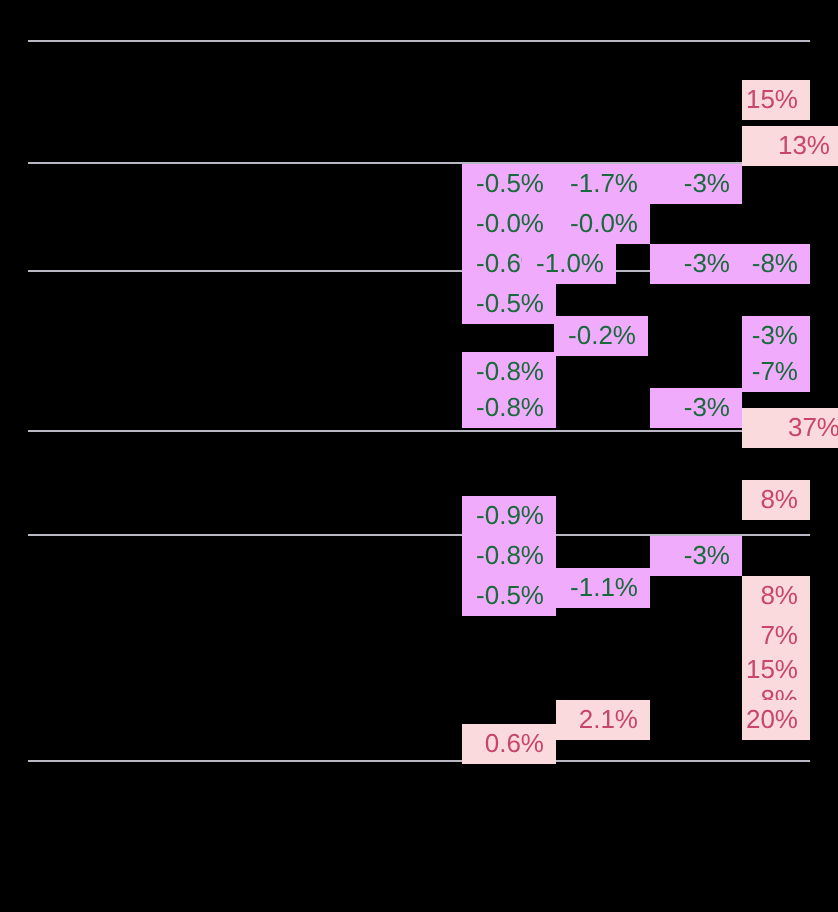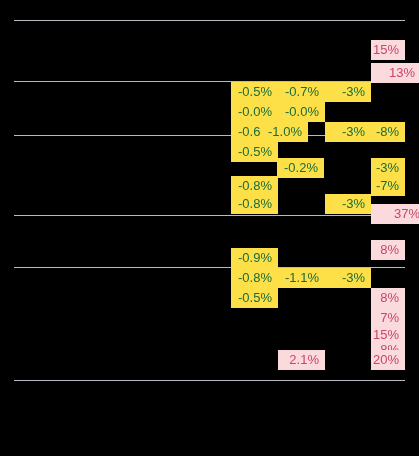--- a/index.html
+++ b/index.html
@@ -34,62 +34,63 @@
     height: 20px;
     line-height: 20px;
     text-align: right;
     font-size: 13px;
     box-sizing: border-box;
     padding-right: 6px;
     white-space: nowrap;
     letter-spacing: 0px;
   }
   .cell.neg {
-    background: #fde047;
+    background: #f0abfc;
     color: #1a6b3c;
   }
   .cell.pos {
     background: #fadadd;
     color: #c8466a;
   }
 </style>
 </head>
 <body>
 
 <div id="chart-root">
     <div class="sep-line" style="left: 14px; width: 391px; top: 20px;"></div>
     <div class="sep-line" style="left: 14px; width: 391px; top: 81px;"></div>
     <div class="sep-line" style="left: 14px; width: 391px; top: 135px;"></div>
     <div class="sep-line" style="left: 14px; width: 391px; top: 215px;"></div>
     <div class="sep-line" style="left: 14px; width: 391px; top: 267px;"></div>
     <div class="sep-line" style="left: 14px; width: 391px; top: 380px;"></div>
     <div class="cell pos" style="left: 371px; width: 50px; top: 20px; height: 20px; line-height: 20px; margin-top: 43px;">13%</div>
     <div class="cell pos" style="left: 371px; width: 34px; top: 40px; height: 20px; line-height: 20px;">15%</div>
     <div class="cell neg" style="left: 231px; width: 47px; top: 82px; height: 20px; line-height: 20px;">-0.5%</div>
-    <div class="cell neg" style="left: 278px; width: 47px; top: 82px; height: 20px; line-height: 20px;">-0.7%</div>
+    <div class="cell neg" style="left: 278px; width: 47px; top: 82px; height: 20px; line-height: 20px;">-1.7%</div>
     <div class="cell neg" style="left: 325px; width: 46px; top: 82px; height: 20px; line-height: 20px;">-3%</div>
     <div class="cell neg" style="left: 231px; width: 47px; top: 102px; height: 20px; line-height: 20px;">-0.0%</div>
     <div class="cell neg" style="left: 278px; width: 47px; top: 102px; height: 20px; line-height: 20px;">-0.0%</div>
     <div class="cell neg" style="left: 231px; width: 47px; top: 122px; height: 20px; line-height: 20px;">-0.6%</div>
     <div class="cell neg" style="left: 261px; width: 47px; top: 122px; height: 20px; line-height: 20px;">-1.0%</div>
     <div class="cell neg" style="left: 325px; width: 46px; top: 122px; height: 20px; line-height: 20px;">-3%</div>
     <div class="cell neg" style="left: 371px; width: 34px; top: 122px; height: 20px; line-height: 20px;">-8%</div>
     <div class="cell neg" style="left: 231px; width: 47px; top: 142px; height: 20px; line-height: 20px;">-0.5%</div>
     <div class="cell neg" style="left: 231px; width: 47px; top: 158px; height: 20px; line-height: 20px; margin-left: 46px;">-0.2%</div>
     <div class="cell neg" style="left: 371px; width: 34px; top: 158px; height: 20px; line-height: 20px;">-3%</div>
     <div class="cell neg" style="left: 231px; width: 47px; top: 176px; height: 20px; line-height: 20px;">-0.8%</div>
     <div class="cell neg" style="left: 371px; width: 34px; top: 176px; height: 20px; line-height: 20px;">-7%</div>
     <div class="cell neg" style="left: 231px; width: 47px; top: 194px; height: 20px; line-height: 20px;">-0.8%</div>
     <div class="cell neg" style="left: 325px; width: 46px; top: 194px; height: 20px; line-height: 20px;">-3%</div>
     <div class="cell pos" style="left: 371px; width: 55px; top: 204px; height: 20px; line-height: 20px;">37%</div>
     <div class="cell pos" style="left: 371px; width: 34px; top: 240px; height: 20px; line-height: 20px;">8%</div>
     <div class="cell neg" style="left: 231px; width: 47px; top: 248px; height: 20px; line-height: 20px;">-0.9%</div>
     <div class="cell neg" style="left: 231px; width: 47px; top: 268px; height: 20px; line-height: 20px;">-0.8%</div>
-    <div class="cell neg" style="left: 278px; width: 47px; top: 268px; height: 20px; line-height: 20px; text-align: right;">-1.1%</div>
+    <div class="cell neg" style="left: 278px; width: 47px; top: 284px; height: 20px; line-height: 20px; text-align: right;">-1.1%</div>
     <div class="cell neg" style="left: 325px; width: 46px; top: 268px; height: 20px; line-height: 20px;">-3%</div>
     <div class="cell neg" style="left: 231px; width: 47px; top: 288px; height: 20px; line-height: 20px;">-0.5%</div>
     <div class="cell pos" style="left: 371px; width: 34px; top: 288px; height: 20px; line-height: 20px;">8%</div>
     <div class="cell pos" style="left: 371px; width: 34px; top: 308px; height: 20px; line-height: 20px;">7%</div>
     <div class="cell pos" style="left: 371px; width: 34px; top: 325px; height: 20px; line-height: 20px;">15%</div>
     <div class="cell pos" style="left: 371px; width: 34px; top: 340px; height: 20px; line-height: 20px;">8%</div>
     <div class="cell pos" style="left: 278px; width: 47px; top: 350px; height: 20px; line-height: 20px;">2.1%</div>
     <div class="cell pos" style="left: 371px; width: 34px; top: 350px; height: 20px; line-height: 20px;">20%</div>
+    <div class="cell pos" style="left: 231px; width: 47px; top: 362px; height: 20px; line-height: 20px;">0.6%</div>
   </div>
 
 </body></html>

